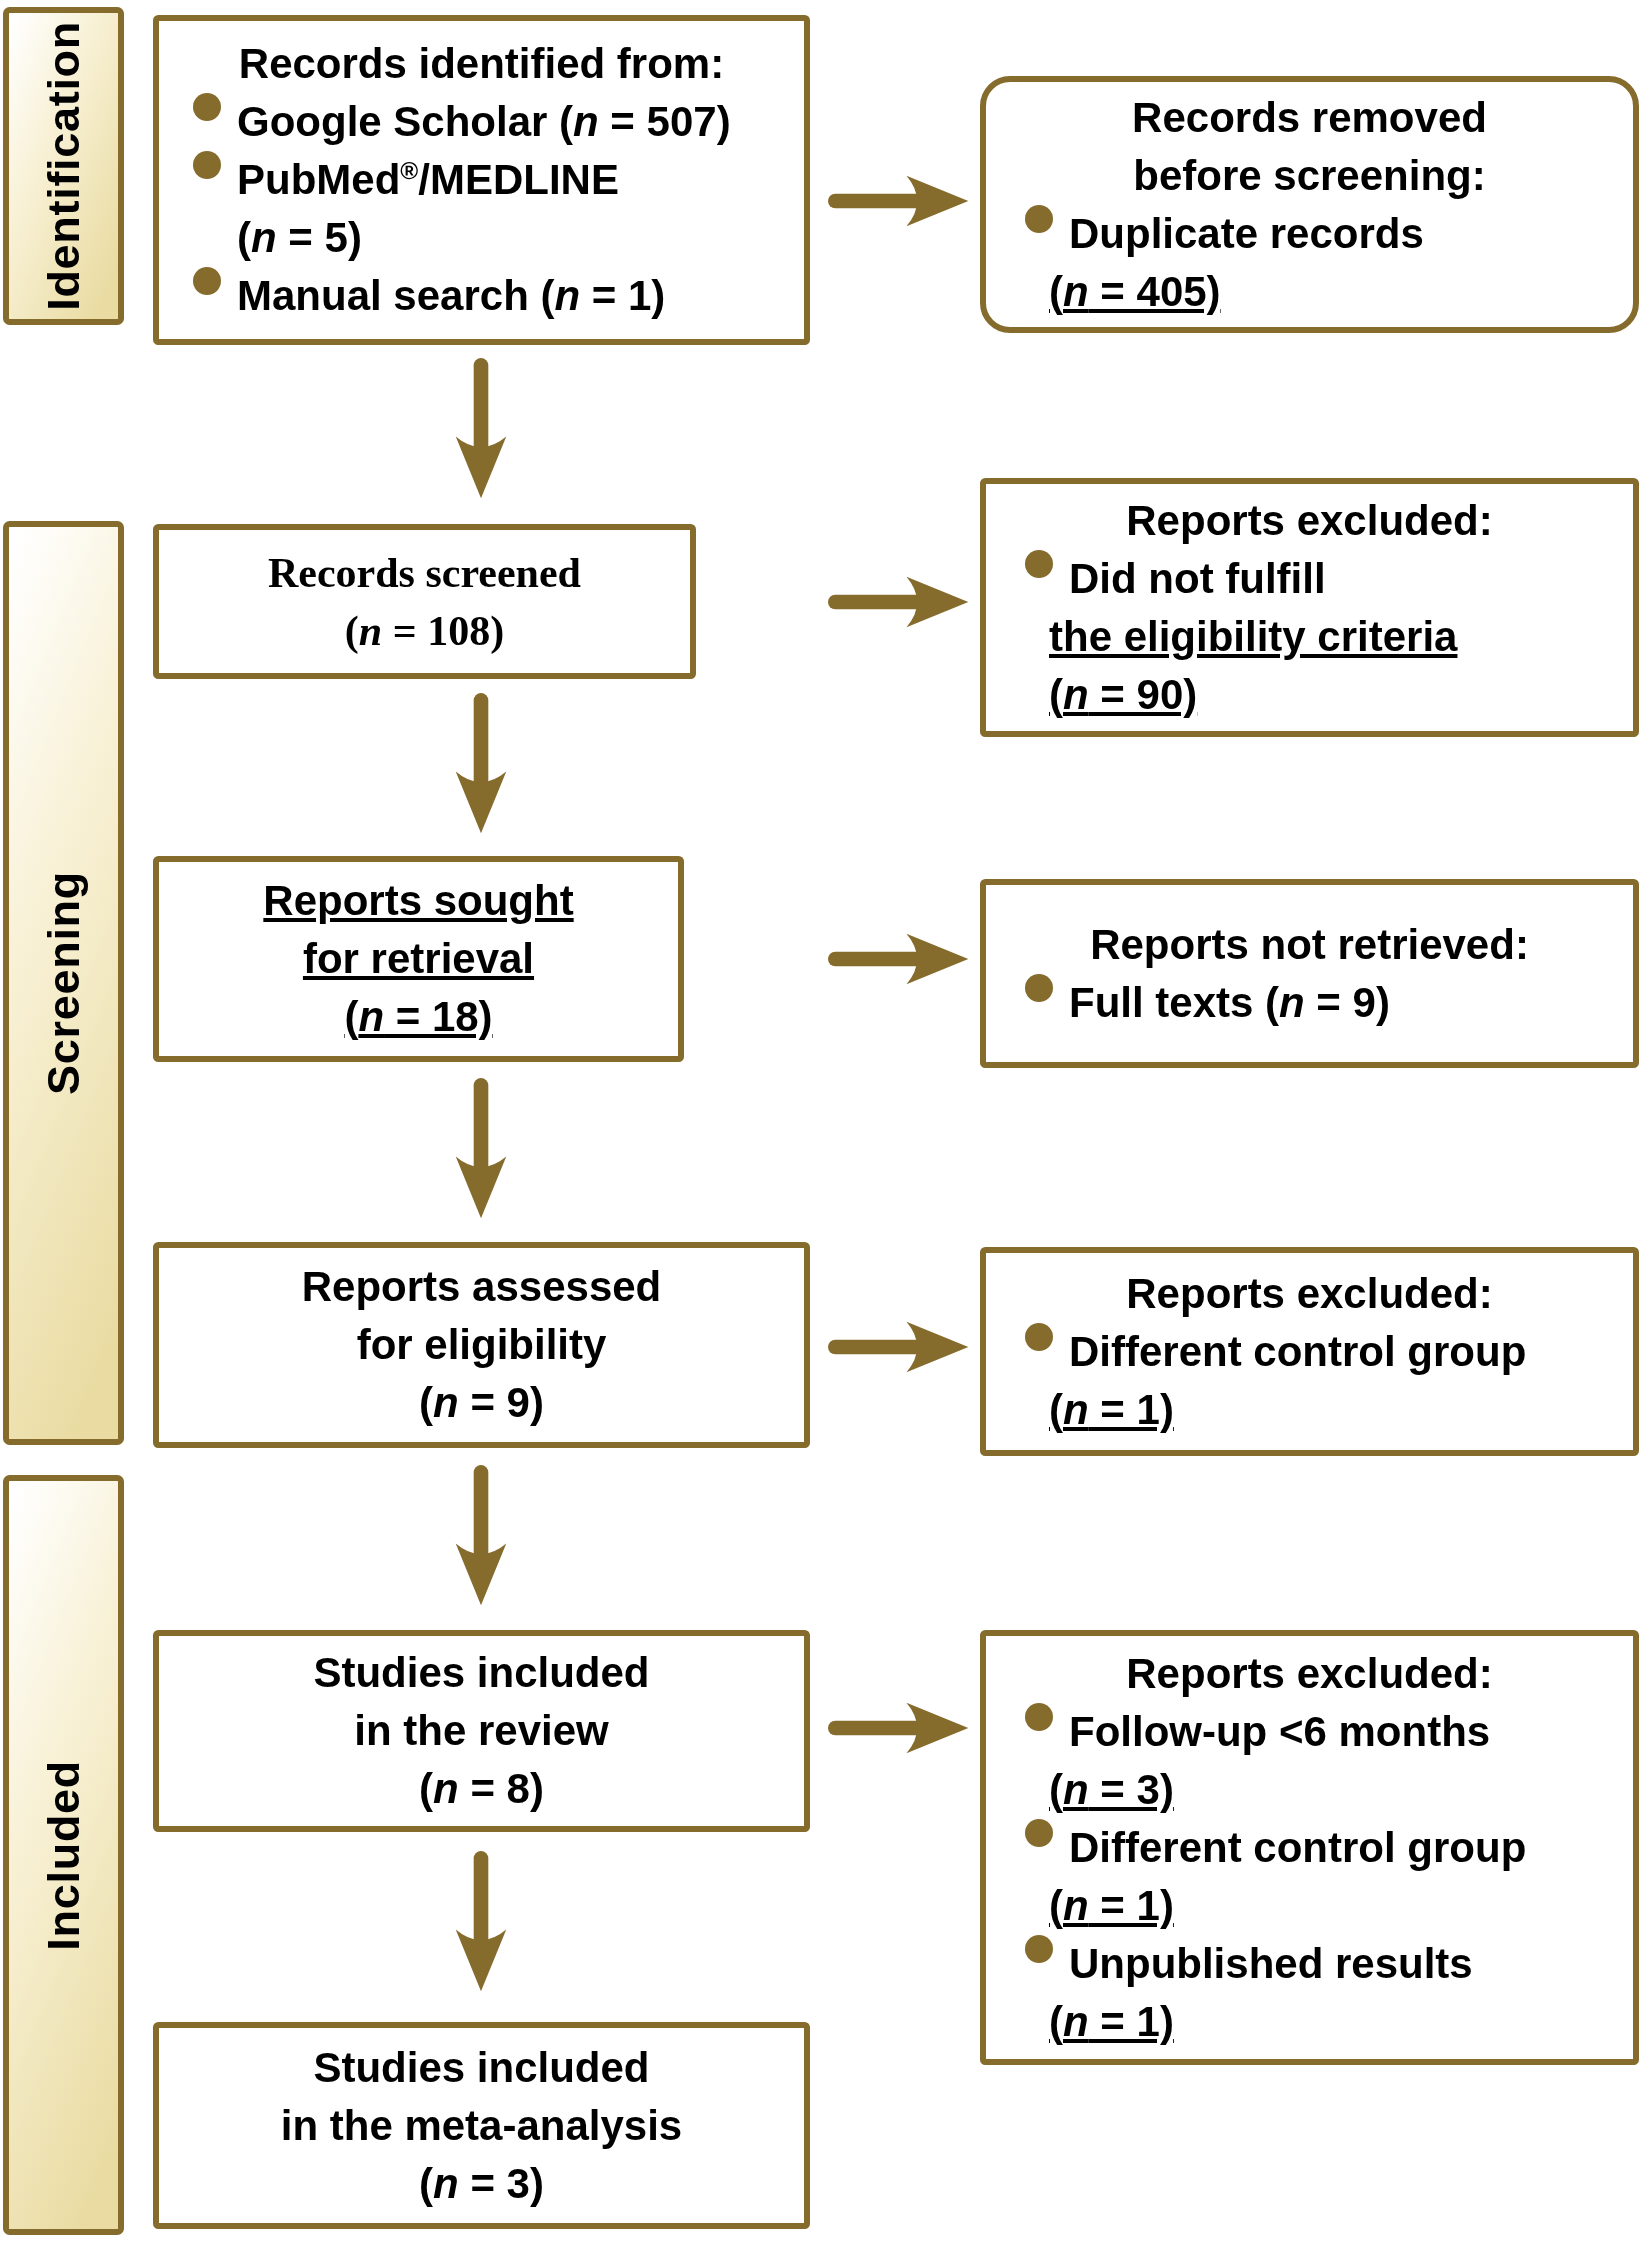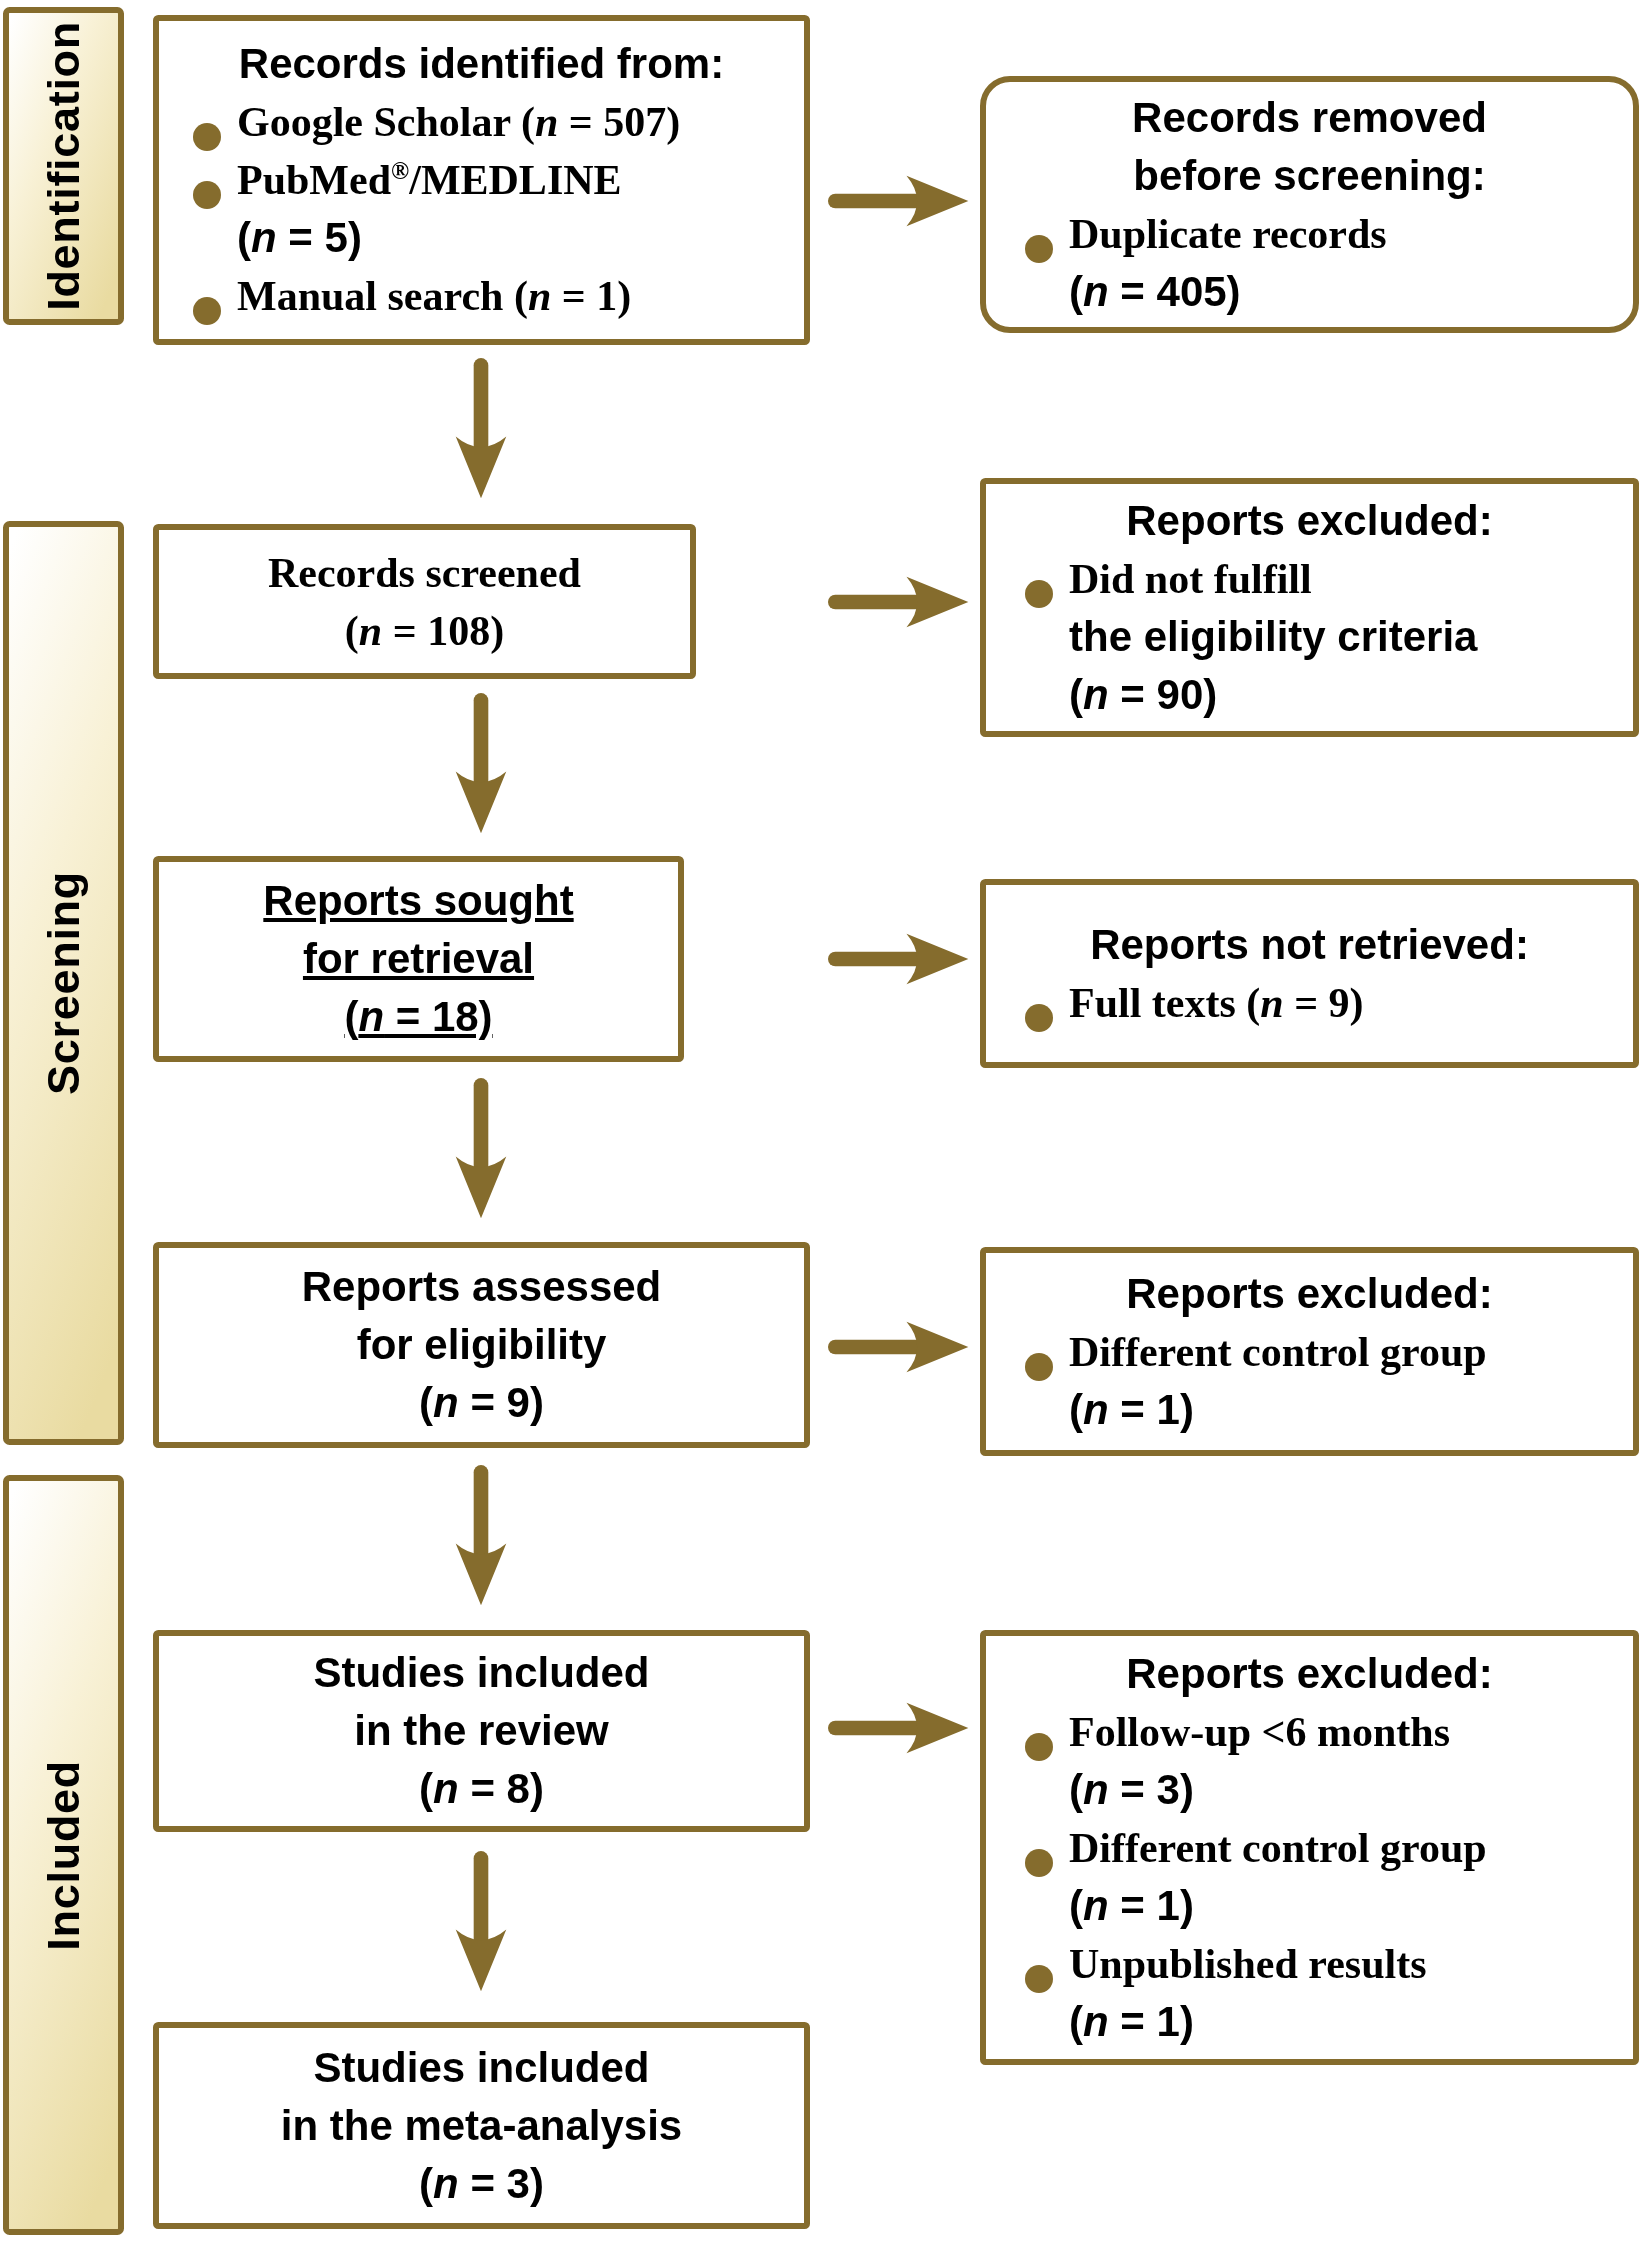--- a/index.html
+++ b/index.html
@@ -39,29 +39,29 @@
     background:#ffffff;
     border:6px solid var(--gold);
     border-radius:5.3px;
     display:flex;
     flex-direction:column;
     justify-content:center;
     font-size:42px;
   }
   .line{line-height:58px;white-space:nowrap;}
   .line-center{text-align:center;width:100%;}
-  .line-bullet{display:flex;align-items:flex-end;font-family:Liberation Serif, serif;}
+  .line-bullet{display:flex;align-items:flex-start;}
   .dot{
     width:28px;height:28px;border-radius:50%;
     background:var(--gold);flex:none;margin-right:16px;
   }
   .main-box .line-bullet{padding-left:34px;}
   .main-box .line-cont{padding-left:78px;}
   .side-box .line-bullet{padding-left:39px;}
-  .side-box .line-cont{padding-left:83px;}
+  .side-box .line-cont{padding-left:63px;text-decoration:underline;}
   sup{font-size:58%;vertical-align:super;line-height:0;}
   i{font-style:italic;}
   .arrow{position:absolute;}
   .arrow svg{display:block;}
   .shaft{stroke:var(--gold);stroke-width:22;stroke-linecap:round;fill:none;}
   .head{fill:var(--gold);stroke:none;}
 </style>
 </head>
 <body>
 

